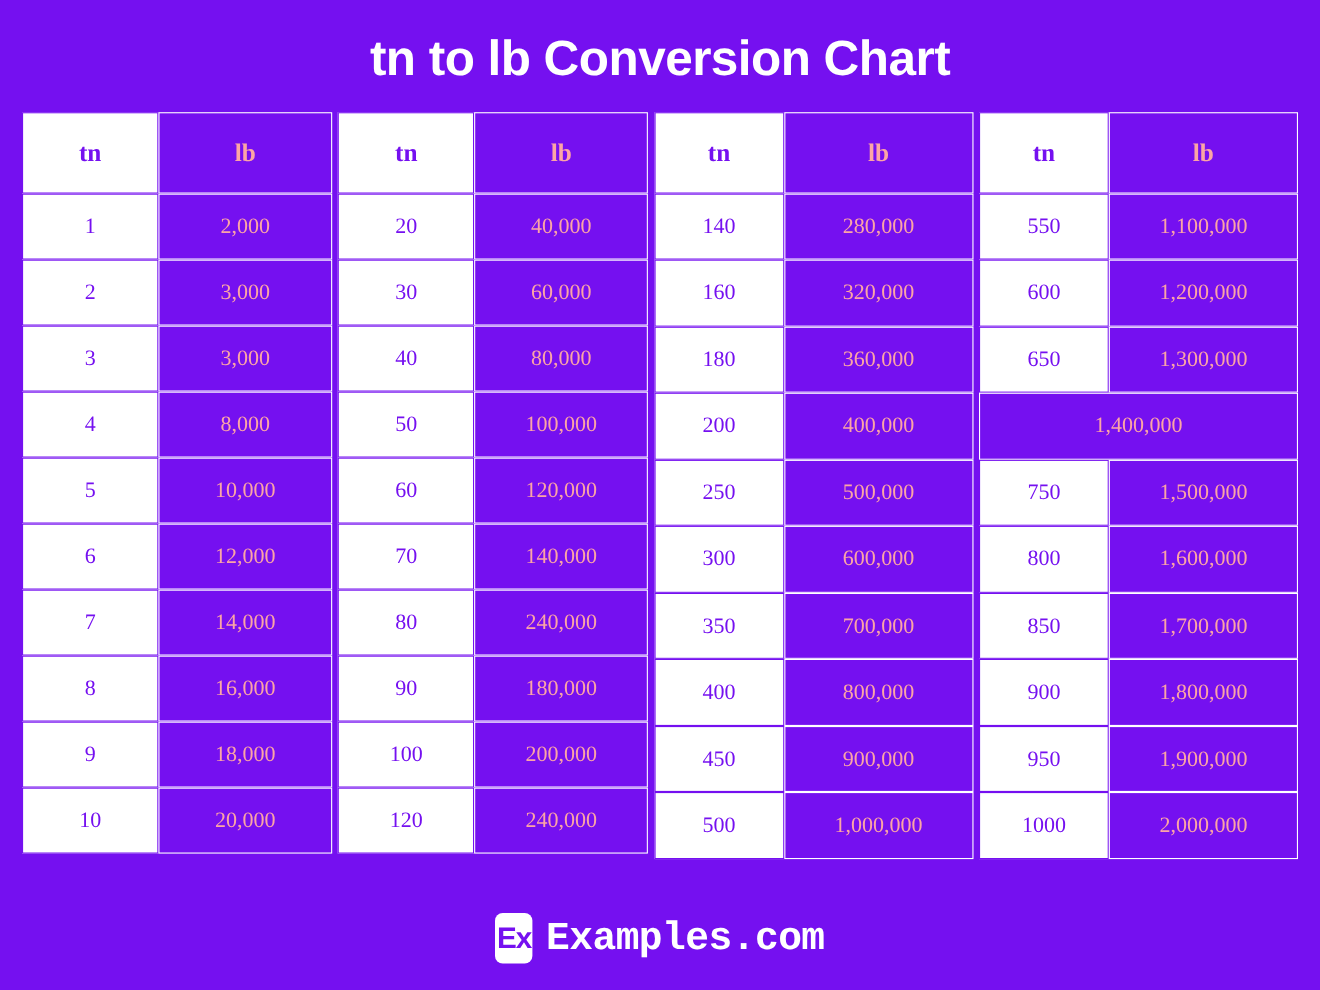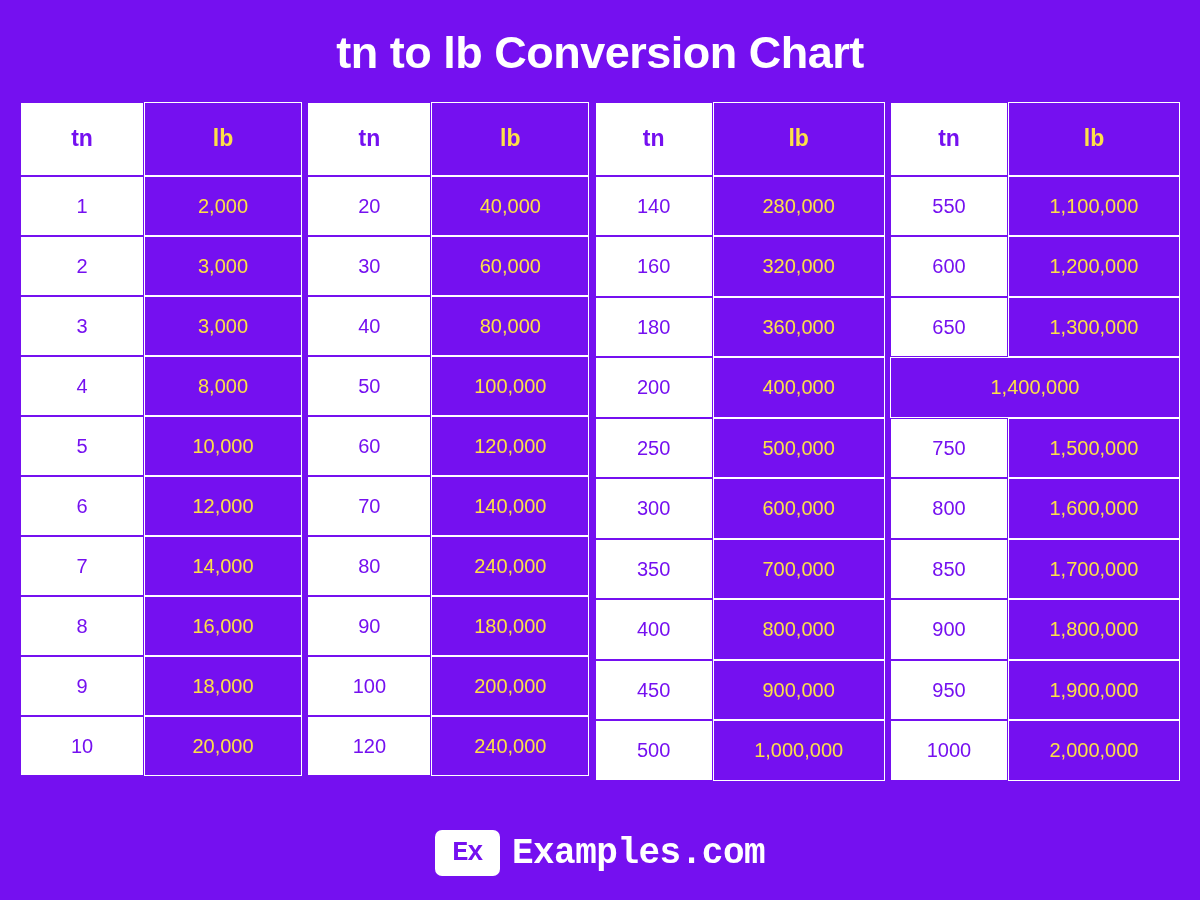--- a/index.html
+++ b/index.html
@@ -36,20 +36,21 @@
     align-items: flex-start;
     padding: 0 20px;
     margin-top: 24px;
     box-sizing: border-box;
     width: 1200px;
   }
   .conv-table {
     display: flex;
     flex-direction: column;
     width: 282px;
+    font-family: Liberation Serif, serif;
   }
   .conv-table.t3, .conv-table.t4 {
     width: 290px;
   }
   .trow {
     display: flex;
     flex-direction: row;
   }
   .cell {
     box-sizing: border-box;
@@ -62,21 +63,21 @@
   }
   .cell.tn {
     width: 124px;
     background: #ffffff;
     color: #7510f0;
     border: 1.5px solid #7510f0;
   }
   .cell.lb {
     flex: 1 1 auto;
     background: #7510f0;
-    color: #fde047;
+    color: #fca5a5;
     border: 1.5px solid #ffffff;
   }
   .trow.header .cell {
     height: 74px;
     font-weight: bold;
     font-size: 23px;
   }
   .trow.body .cell {
     height: 60px;
   }
@@ -90,32 +91,32 @@
     position: absolute;
     left: 0;
     right: 0;
     bottom: 24px;
     display: flex;
     align-items: center;
     justify-content: center;
     gap: 12px;
   }
   .logo-mark {
-    width: 65px;
+    width: 34px;
     height: 46px;
     background: #ffffff;
     border-radius: 7px;
     display: flex;
     align-items: center;
     justify-content: center;
     color: #7510f0;
     font-size: 27px;
     font-weight: bold;
     letter-spacing: -1px;
-    font-family: Liberation Mono, monospace;
+    font-family: Liberation Sans, sans-serif;
   }
   .logo-text {
     color: #ffffff;
     font-size: 36px;
     font-weight: bold;
     letter-spacing: -0.5px;
     font-family: Liberation Mono, monospace;
   }
 </style>
 </head>

